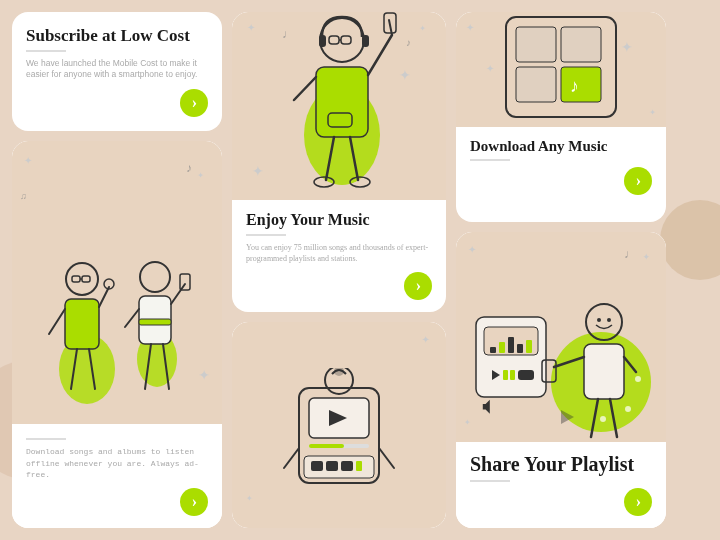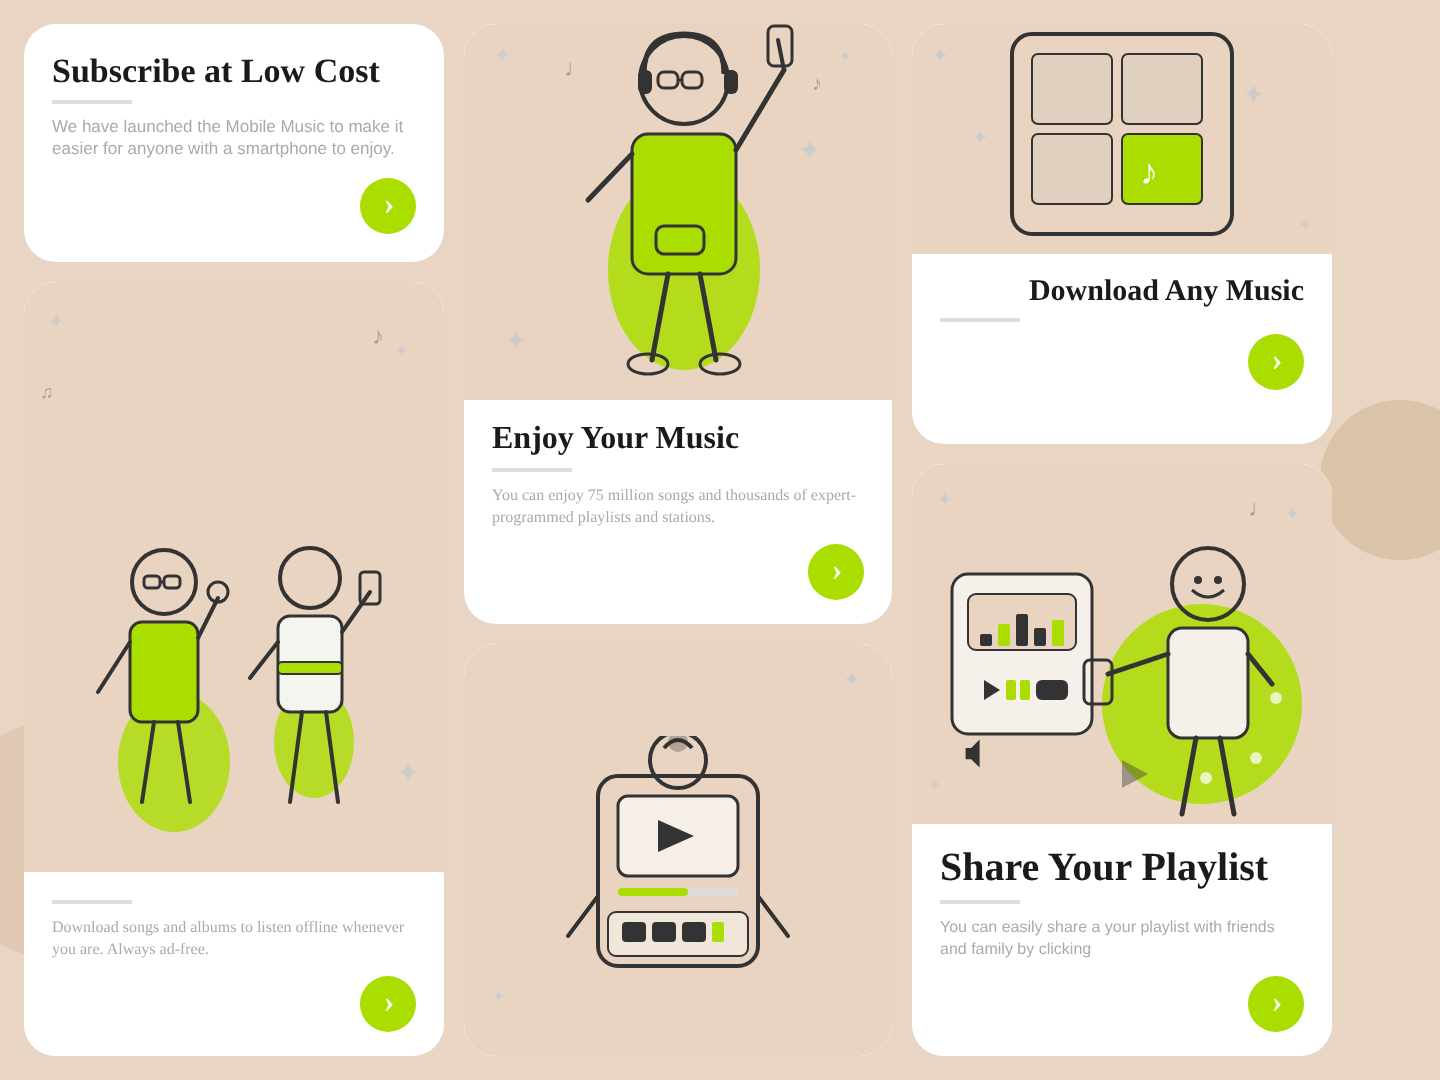--- a/index.html
+++ b/index.html
@@ -142,21 +142,21 @@
 <div class="bg-shape bg-shape-1"></div>
 <div class="bg-shape bg-shape-2"></div>
 
 <div class="main-grid">
 
   <div class="col">
 
     <div class="col1-card1">
       <div style="font-size:17px;font-weight:700;line-height:1.15;color:#1a1a1a;font-family:Georgia,serif;">Subscribe at Low Cost</div>
       <div class="divider-line"></div>
-      <div style="font-size:8.5px;color:#aaa;line-height:1.4;font-family:Arial,sans-serif;margin-bottom:8px;">We have launched the Mobile Music to make it easier for anyone with a smartphone to enjoy.</div>
+      <div style="font-size:8.5px;color:#aaa;line-height:1.4;font-family:Arial,sans-serif;margin-bottom:8px;">We have launched the Mobile Cost to make it easier for anyone with a smartphone to enjoy.</div>
       <div style="display:flex;justify-content:flex-end;">
         <div class="green-btn"></div>
       </div>
     </div>
 
     <div class="col1-card2" style="position:relative;display:flex;flex-direction:column;">
 
       <div style="flex:1;background:#e8d4c0;border-radius:16px 16px 0 0;position:relative;overflow:hidden;">
 
         <span class="sparkle" style="top:14px;left:12px;">✦</span>
@@ -198,21 +198,21 @@
 
           <line x1="112" y1="60" x2="98" y2="78" stroke="#333" stroke-width="2" stroke-linecap="round"></line>
 
           <line x1="124" y1="95" x2="118" y2="140" stroke="#333" stroke-width="2" stroke-linecap="round"></line>
           <line x1="136" y1="95" x2="142" y2="140" stroke="#333" stroke-width="2" stroke-linecap="round"></line>
         </svg>
       </div>
 
       <div style="padding:10px 14px 12px 14px;background:#fff;">
         <div class="divider-line"></div>
-        <div style="font-size:8px;color:#aaa;line-height:1.4;font-family:Liberation Serif, serif;margin-bottom:8px;">Download songs and albums to listen offline whenever you are. Always ad-free.</div>
+        <div style="font-size:8px;color:#aaa;line-height:1.4;font-family:Liberation Mono, monospace;margin-bottom:8px;">Download songs and albums to listen offline whenever you are. Always ad-free.</div>
         <div style="display:flex;justify-content:flex-end;">
           <div class="green-btn"></div>
         </div>
       </div>
     </div>
   </div>
 
   <div class="col">
 
     <div class="col2-card1" style="display:flex;flex-direction:column;flex:0 0 300px;">
@@ -316,21 +316,21 @@
           <rect x="95" y="15" width="40" height="35" rx="3" fill="#e0d0c0" stroke="#333" stroke-width="1"></rect>
           <rect x="50" y="55" width="40" height="35" rx="3" fill="#e0d0c0" stroke="#333" stroke-width="1"></rect>
           <rect x="95" y="55" width="40" height="35" rx="3" fill="#aadd00" stroke="#333" stroke-width="1"></rect>
 
           <text x="104" y="80" font-size="18" fill="#fff">♪</text>
 
           <text x="155" y="40" font-size="14" fill="#ccc">✦</text>
           <text x="20" y="60" font-size="10" fill="#ccc">✦</text>
         </svg>
       </div>
-      <div style="padding:10px 14px 24px 14px;text-align:right;">
+      <div style="padding:10px 14px 24px 14px;">
         <div style="font-size:15px;font-weight:700;line-height:1.2;color:#1a1a1a;font-family:Georgia,serif;">Download Any Music</div>
         <div class="divider-line"></div>
         <div style="display:flex;justify-content:flex-end;">
           <div class="green-btn"></div>
         </div>
       </div>
     </div>
 
     <div class="col3-card2" style="display:flex;flex-direction:column;">
       <div style="flex:1;background:#e8d4c0;border-radius:16px 16px 0 0;position:relative;overflow:hidden;">
@@ -380,21 +380,20 @@
 
           <line x1="132" y1="107" x2="125" y2="145" stroke="#333" stroke-width="2.5" stroke-linecap="round"></line>
           <line x1="144" y1="107" x2="151" y2="145" stroke="#333" stroke-width="2.5" stroke-linecap="round"></line>
 
           <polygon points="95,118 95,132 108,125" fill="#333" opacity="0.4"></polygon>
         </svg>
       </div>
       <div style="padding:10px 14px 12px 14px;background:#fff;">
         <div style="font-size:20px;font-weight:700;line-height:1.2;color:#1a1a1a;font-family:Georgia,serif;">Share Your Playlist</div>
         <div class="divider-line"></div>
-        <div style="font-size:8px;color:#aaa;line-height:1.4;font-family:Arial,sans-serif;margin-bottom:8px;">You can easily share a your playlist with friends and family by clicking</div>
         <div style="display:flex;justify-content:flex-end;">
           <div class="green-btn"></div>
         </div>
       </div>
     </div>
 
   </div>
 </div>
 
 </body></html>

